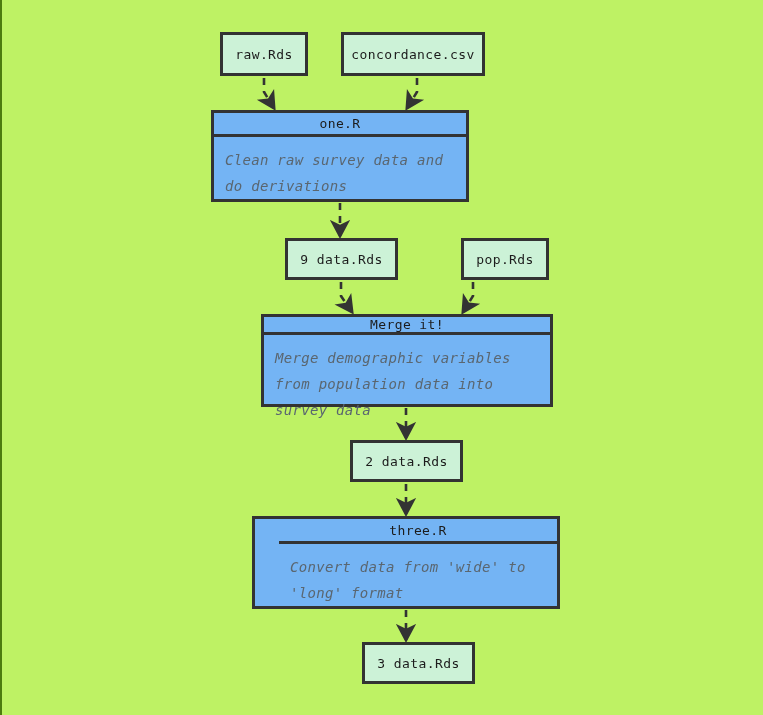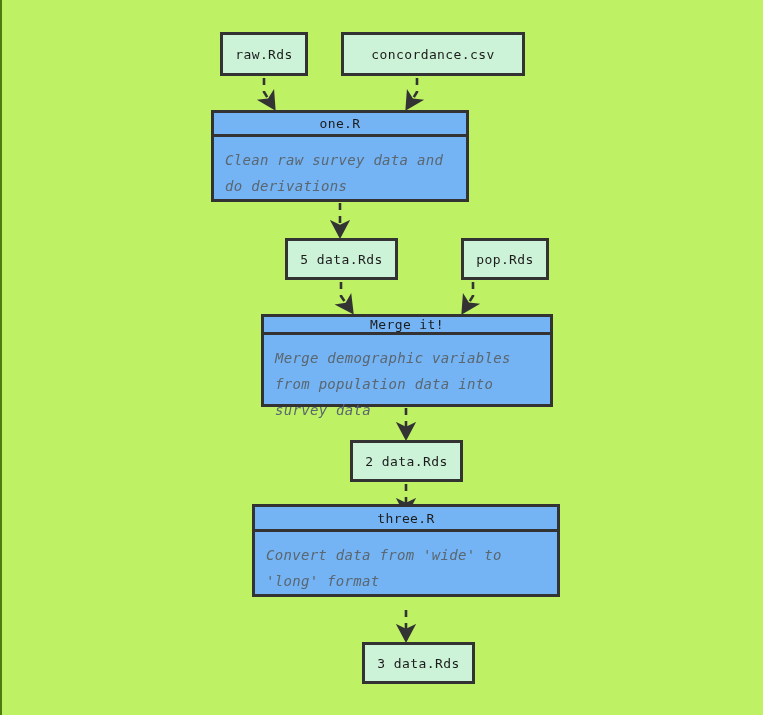--- a/index.html
+++ b/index.html
@@ -94,47 +94,47 @@
       <path d="M404,408 L404,438"></path>
       <path d="M404,484 L404,514"></path>
       <path d="M404,610 L404,640"></path>
     </g>
   </svg>
 
   <div class="node file" style="left:218px; top:32px; width:88px; height:44px;">
     <span class="file-label">raw.Rds</span>
   </div>
 
-  <div class="node file" style="left:339px; top:32px; width:184px; height:44px;">
+  <div class="node file" style="left:339px; top:32px; width:144px; height:44px;">
     <span class="file-label">concordance.csv</span>
   </div>
 
   <div class="node script" style="left:209px; top:110px; width:258px; height:92px;">
     <div class="script-title">one.R</div>
     <div class="script-desc">Clean raw survey data and do derivations</div>
   </div>
 
   <div class="node file" style="left:283px; top:238px; width:113px; height:42px;">
-    <span class="file-label">5 data.Rds</span>
+    <span class="file-label">9 data.Rds</span>
   </div>
 
   <div class="node file" style="left:427px; top:238px; width:88px; height:42px;margin-left:32px;">
     <span class="file-label">pop.Rds</span>
   </div>
 
   <div class="node script" style="left:259px; top:314px; width:292px; height:93px;">
     <div class="script-title">Merge it!</div>
     <div class="script-desc">Merge demographic variables from population data into survey data</div>
   </div>
 
   <div class="node file" style="left:348px; top:440px; width:113px; height:42px;">
     <span class="file-label">2 data.Rds</span>
   </div>
 
-  <div class="node script" style="left:250px; top:504px; width:308px; height:93px;">
+  <div class="node script" style="left:250px; top:516px; width:308px; height:93px;padding-left:24px;">
     <div class="script-title">three.R</div>
     <div class="script-desc">Convert data from 'wide' to 'long' format</div>
   </div>
 
   <div class="node file" style="left:348px; top:642px; width:113px; height:42px;margin-left:12px;">
     <span class="file-label">3 data.Rds</span>
   </div>
 
 </div>
 

